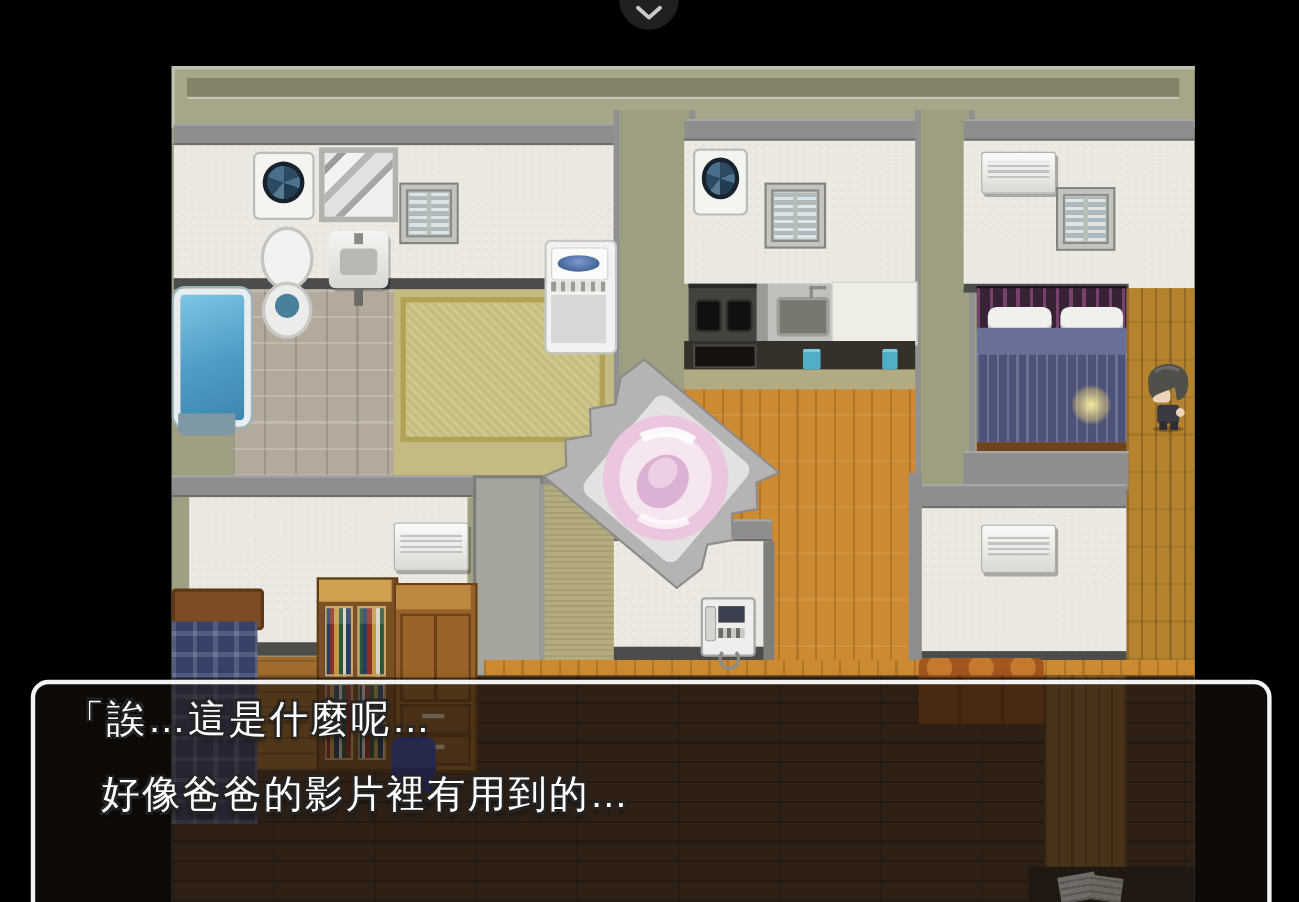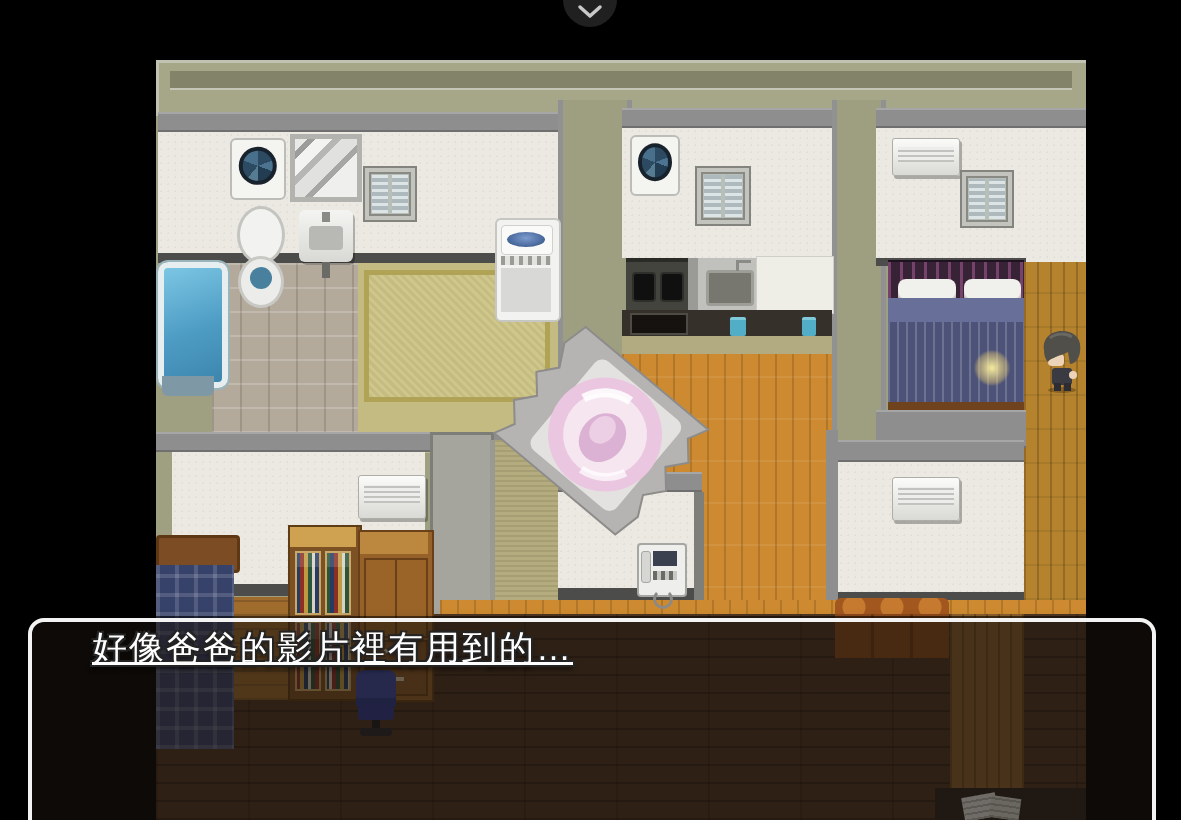--- a/index.html
+++ b/index.html
@@ -248,21 +248,22 @@
       <rect x="14" y="55" width="7" height="8" fill="#2c2c32"></rect>
       <rect x="24" y="55" width="7" height="8" fill="#2c2c32"></rect>
       <circle cx="33" cy="47" r="4" fill="#edd3b8"></circle>
       <rect x="8" y="26" width="16" height="12" rx="4" fill="#edd3b8"></rect>
       <path d="M4,22 C2,8 14,2 24,3 C36,4 42,12 40,24 C39,32 34,36 30,36 L28,24 C20,28 10,30 8,34 C5,31 4,27 4,22 Z" fill="#514f4a"></path>
       <path d="M10,10 C16,5 26,5 32,9" stroke="#6a6862" stroke-width="3" fill="none"></path>
     </svg>
   </div>
 
   <div class="dialog">
-    <div class="dlg-text" style="margin:5px 0 0 60px;text-decoration:underline;">好像爸爸的影片裡有用到的…</div>
+    <div class="dlg-text" style="margin:11px 0 0 28px;">「誒…這是什麼呢…</div>
+    <div class="dlg-text" style="margin:27px 0 0 60px;">好像爸爸的影片裡有用到的…</div>
   </div>
 
   <div class="chev-btn">
     <svg width="28" height="16" viewBox="0 0 28 16">
       <polyline points="4,3 14,12 24,3" fill="none" stroke="#c9c9c9" stroke-width="3.5" stroke-linecap="round" stroke-linejoin="round"></polyline>
     </svg>
   </div>
 
 </div>
 

